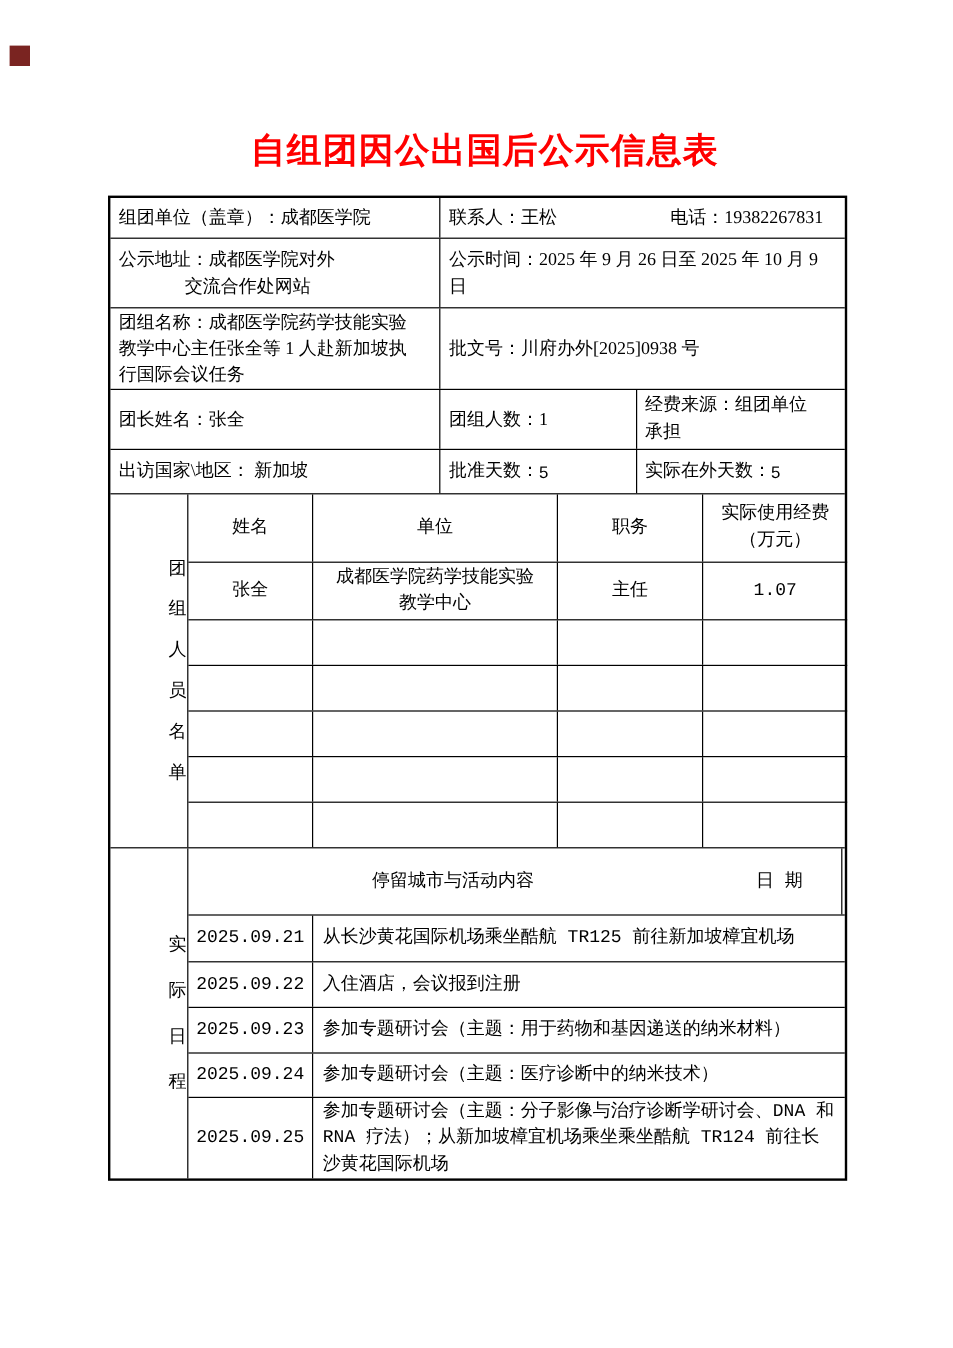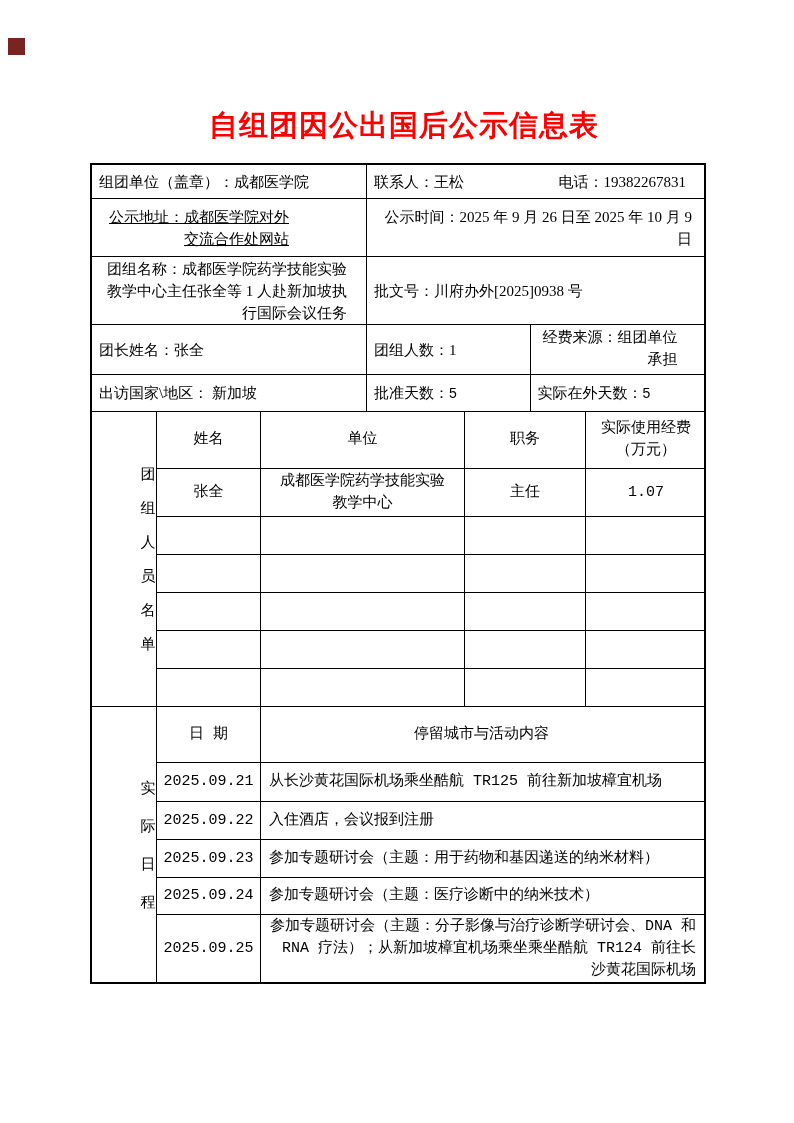--- a/index.html
+++ b/index.html
@@ -29,21 +29,20 @@
     border:2px solid #000000;
     display:flex; flex-direction:column;
   }
   .row { display:flex; border-bottom:1px solid #000000; }
   .row.noline { border-bottom:none; }
   .cell {
     border-right:1px solid #000000;
     display:flex; align-items:center;
     padding:2px 4px 2px 7px;
     line-height:22px;
-    text-align:right;
   }
   .cell.lastc { border-right:none; }
   .cell.center { justify-content:center; text-align:center; padding-left:4px; }
   .txt { display:block; }
   
   .wA { width:276px; }
   .wB { width:338px; }
   .wC { width:164px; }
   .wD { width:174px; }
   .wFull { width:612px; }
@@ -59,21 +58,21 @@
   .v-label-2 { width:36px; line-height:34px; word-break:break-all; }
   .v-label-1 { width:18px; line-height:38px; word-break:break-all; }
   .section-body { flex:1; display:flex; flex-direction:column;font-family:Liberation Mono, monospace; }
   .wName { width:104px; }
   .wUnit { width:204px; }
   .wPos  { width:121px; }
   .wExp  { width:120px; }
   .wDate { width:104px; }
   .wAct  { width:441px; }
   
-  .hang { width:190px; padding-left:55px; text-indent:-55px; line-height:22px;text-decoration:underline; }
+  .hang { width:190px; padding-left:55px; text-indent:-55px; line-height:22px; }
   .narrow248 { width:248px; line-height:22px; }
   .narrow318 { width:318px; line-height:22px; }
   .narrow140 { width:140px; line-height:22px;font-family:Liberation Mono, monospace; }
   .unit-inner { width:172px; margin:0 auto; text-align:center; line-height:22px; }
   .exphdr-inner { width:100px; margin:0 auto; text-align:center; line-height:22px; }
   .contact-cell { padding-right:18px; }
   .phone-span { margin-left:auto; }
   .sans { font-family:"Liberation Sans","DejaVu Sans",sans-serif; font-size:14px; }
   .act-cell { padding:3px 6px 3px 8px; }
 </style>
@@ -208,26 +207,26 @@
         </div>
       </div>
     </div>
 
     <div class="section noline">
       <div class="label-col">
         <div class="v-label-1">实际日程</div>
       </div>
       <div class="section-body">
         <div class="row" style="height:56px">
-          <div class="cell wDate center">
-            <span>日 期</span>
-          </div>
           <div class="cell wAct center lastc">
             <span>停留城市与活动内容</span>
           </div>
+          <div class="cell wDate center">
+            <span>日 期</span>
+          </div>
         </div>
         <div class="row" style="height:39px">
           <div class="cell wDate center">
             <span>2025.09.21</span>
           </div>
           <div class="cell wAct lastc act-cell">
             <div class="txt">从长沙黄花国际机场乘坐酷航 TR125 前往新加坡樟宜机场</div>
           </div>
         </div>
         <div class="row" style="height:38px">

